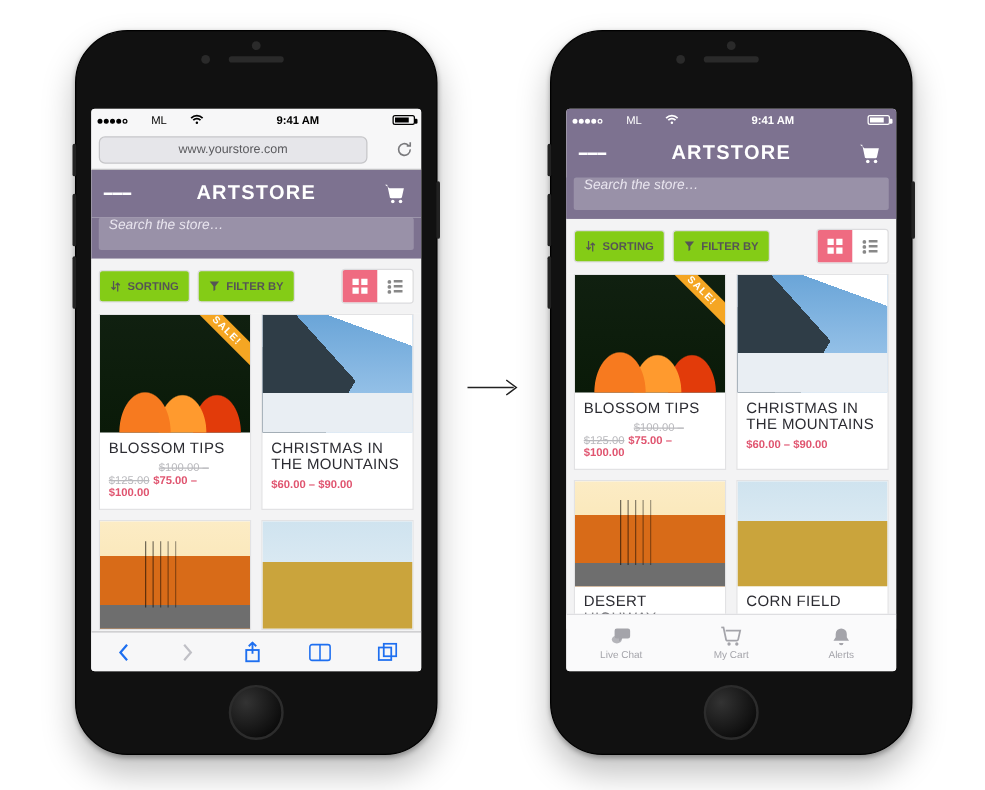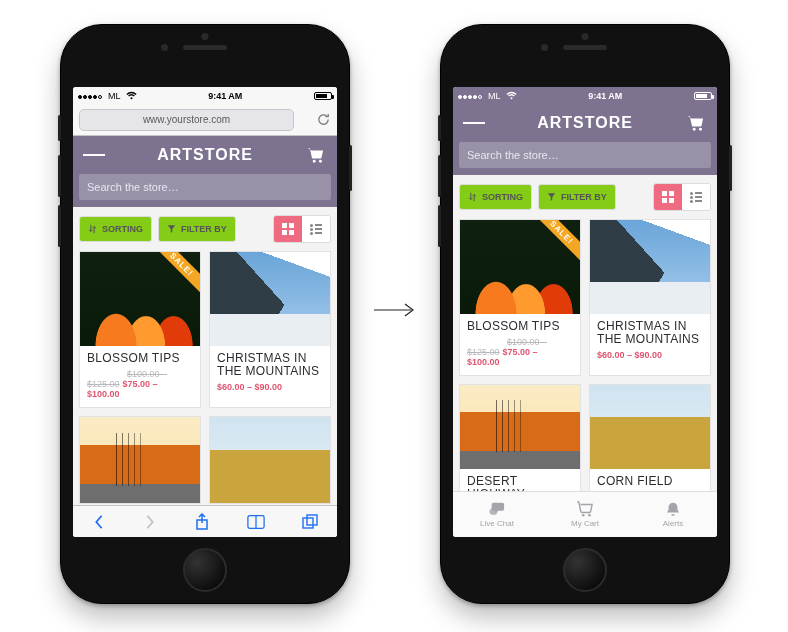--- a/index.html
+++ b/index.html
@@ -27,21 +27,21 @@
   .cam     { position:absolute; top:19px; left:50%; margin-left:-44px; width:7px; height:7px; background:#2a2a2a; border-radius:50%; }
   .sensor  { position:absolute; top:8px;  left:50%; transform:translateX(-50%); width:7px; height:7px; background:#2a2a2a; border-radius:50%; }
 
   .home-btn { position:absolute; bottom:11px; left:50%; transform:translateX(-50%); width:44px; height:44px; background:radial-gradient(circle at 30% 30%, #333, #000); border-radius:50%; border:2px solid #2c2c2c;}
 
   .screen { position:absolute; top:62px; left:12px; right:12px; bottom:66px; background:#fff; border-radius:3px; overflow:hidden; }
 
   
   .statusbar { height:17px; display:flex; justify-content:space-between; align-items:center; padding:0 5px; font-size:9px; color:#000;}
   .statusbar.light{ color:#fff; }
-  .statusbar .left, .statusbar .right { display:flex; align-items:center; gap:5px;}
+  .statusbar .left, .statusbar .right { display:flex; align-items:center; gap:18px;}
   .dots span{ width:4px; height:4px; border:0.5px solid currentColor; border-radius:50%; display:inline-block; margin-right:1px;}
   .dots span.fill{ background:currentColor;}
   .wifi { font-size:9px; }
   .battery{ width:18px; height:8px; border:1px solid currentColor; border-radius:2px; position:relative; padding:1px;}
   .battery::after{content:""; position:absolute; right:-3px; top:2px; width:2px; height:4px; background:currentColor; border-radius:0 1px 1px 0;}
   .battery .lvl{ background:currentColor; height:100%; width:80%;}
 
   
   .safari-addr{ background:#f7f7f8; height:32px; border-bottom:1px solid #c4c4c6; display:flex; align-items:center; padding:0 6px; gap:22px;}
   .addr-field{ flex:1; background:#e6e6ea; border:1px solid #c6c6c9; border-radius:5px; height:22px; display:flex; align-items:center; justify-content:center; font-size:10px; color:#5a5a5e;}
@@ -50,21 +50,21 @@
   
   .appbar{ position:relative; background:#7d7290; color:#fff; }
   .appbar.short{ height:38px; }
   .appbar.tall{ height:70px; }
   .appbar .row1{ height:38px; display:flex; align-items:center; justify-content:space-between; padding:0 10px;}
   .brand{ font-weight:700;  font-size:16px; letter-spacing:1px;}
   .icon-btn{ width:22px; height:22px; display:flex; align-items:center; justify-content:center; cursor:pointer;}
   .hamb div{ width:16px; height:2px; background:#fff; margin:1.5px 0;}
   .search-strip{ background:#7d7290; padding:0 6px 7px;}
   .search-strip.embedded{ padding-top:0;}
-  .searchbox{ background:rgba(255,255,255,0.22); color:#e9e5ef; height:26px; border-radius:2px; font-size:11px; display:flex; align-items:center; padding:0 8px;}
+  .searchbox{ background:rgba(255,255,255,0.22); color:#e9e5ef; height:26px; border-radius:2px; font-size:11px; display:flex; padding:0 8px;font-style:italic;}
 
   
   .toolbar{ display:flex; align-items:center; gap:6px; padding:8px 6px; background:#f3f3f4;}
   .toolbar .chip{ background:#84cc16; border:1px solid #dcdcde; border-radius:3px; height:26px; display:flex; align-items:center; gap:5px; padding:0 8px; font-size:9px; color:#555; font-weight:600; cursor:pointer;}
   .toolbar .spacer{ flex:1;}
   .view-toggle{ display:flex; border:1px solid #dcdcde; border-radius:3px; overflow:hidden;}
   .view-toggle .vt{ width:28px; height:26px; display:flex; align-items:center; justify-content:center; background:#fff; cursor:pointer;}
   .view-toggle .vt.active{ background:#ef6b81; color:#fff;}
   .grid4{ width:12px; height:12px; display:grid; grid-template-columns:1fr 1fr; grid-template-rows:1fr 1fr; gap:2px;}
   .grid4 i{ background:currentColor;}

